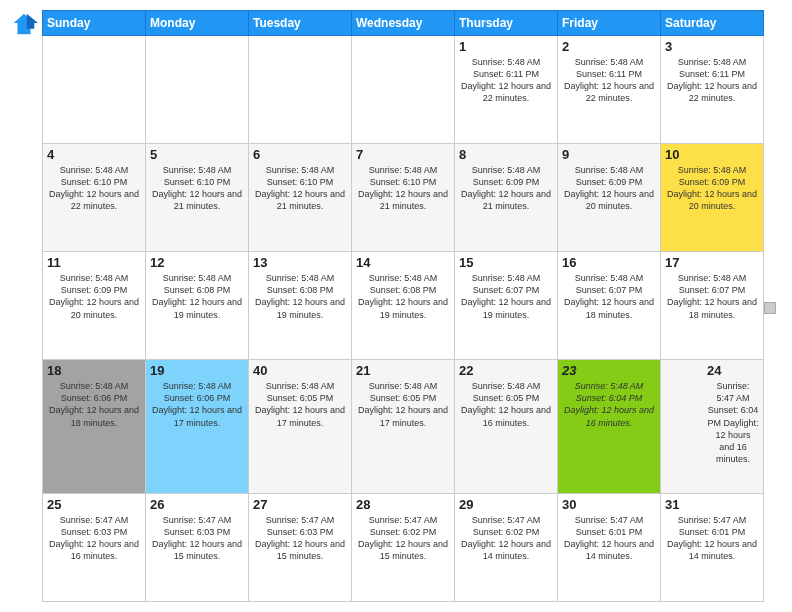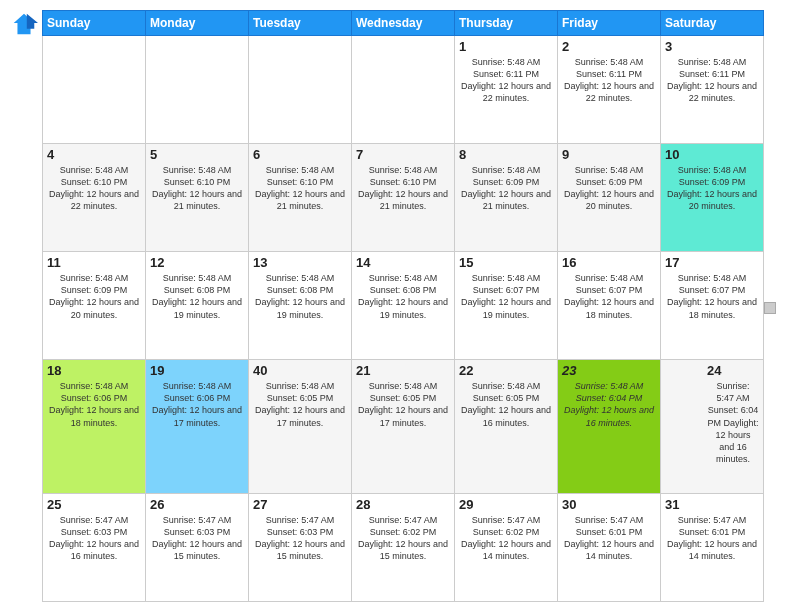--- a/index.html
+++ b/index.html
@@ -215,21 +215,21 @@
 Daylight: 12 hours
 and 21 minutes.</div>
           </td>
           <td style="background: rgb(245, 245, 245);">
             <span class="day-number">9</span>
             <div class="day-info">Sunrise: 5:48 AM
 Sunset: 6:09 PM
 Daylight: 12 hours
 and 20 minutes.</div>
           </td>
-          <td style="background: #5eead4; margin-top: 28px;">
+          <td style="background: #fde047; margin-top: 28px;">
             <span class="day-number">10</span>
             <div class="day-info">Sunrise: 5:48 AM
 Sunset: 6:09 PM
 Daylight: 12 hours
 and 20 minutes.</div>
           </td>
         </tr>
         <tr>
           <td>
             <span class="day-number">11</span>
@@ -275,21 +275,21 @@
           </td>
           <td>
             <span class="day-number">17</span>
             <div class="day-info">Sunrise: 5:48 AM
 Sunset: 6:07 PM
 Daylight: 12 hours
 and 18 minutes.</div>
           </td>
         </tr>
         <tr>
-          <td style="background: #bef264;">
+          <td style="background: #a3a3a3;">
             <span class="day-number">18</span>
             <div class="day-info">Sunrise: 5:48 AM
 Sunset: 6:06 PM
 Daylight: 12 hours
 and 18 minutes.</div>
           </td>
           <td style="background: #7dd3fc;">
             <span class="day-number">19</span>
             <div class="day-info">Sunrise: 5:48 AM
 Sunset: 6:06 PM

